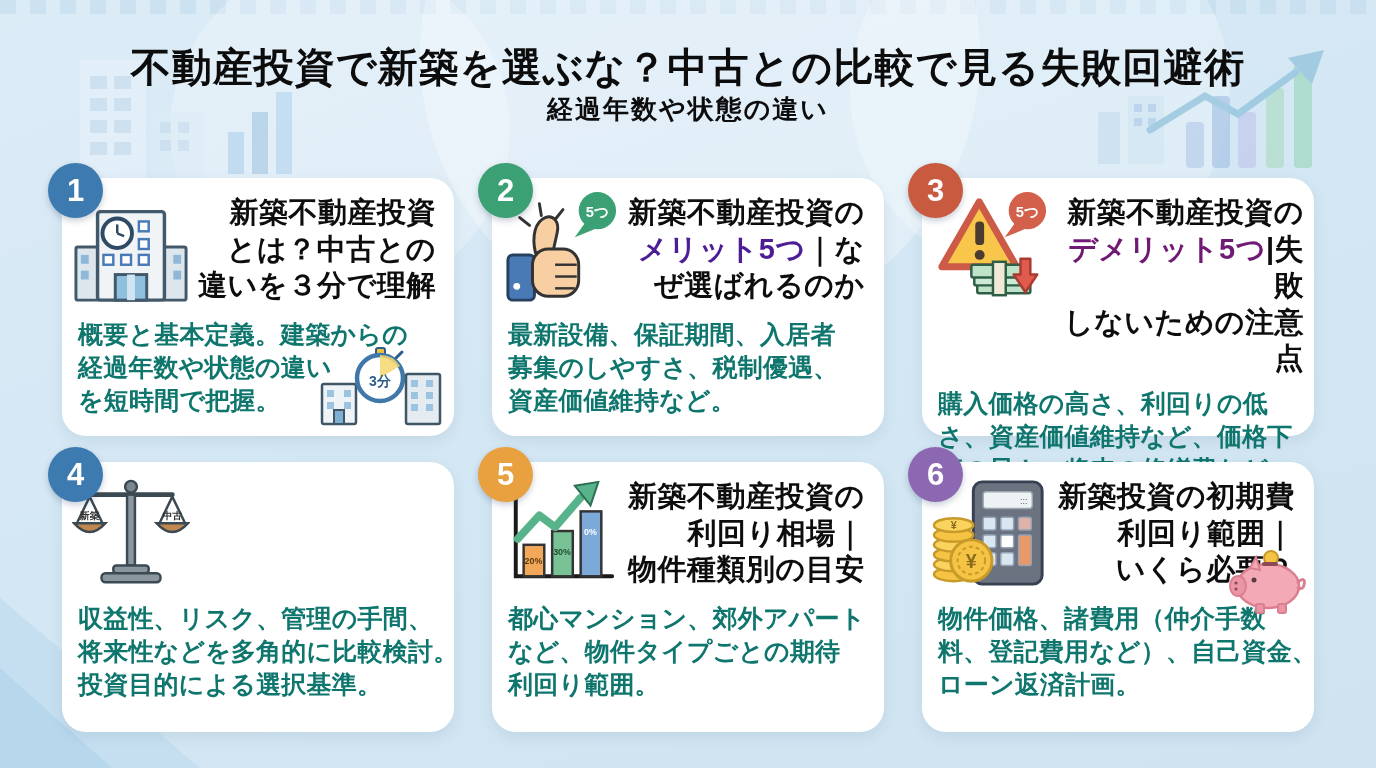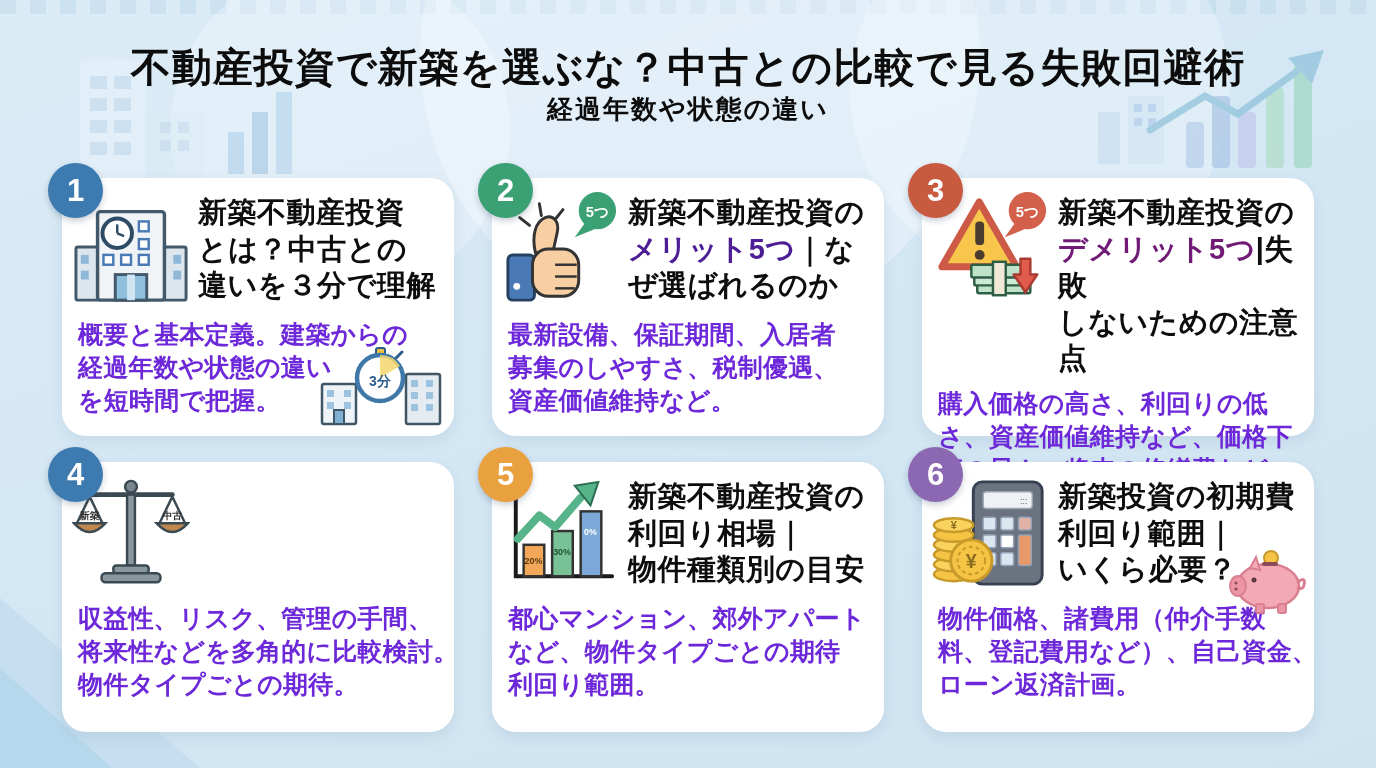--- a/index.html
+++ b/index.html
@@ -22,25 +22,25 @@
     color:#fff;font-size:31px;font-weight:800;text-align:center;line-height:55px;
     box-shadow:0 3px 6px rgba(40,60,90,.25);}
   .b-blue{background:#3d7ab0;}
   .b-green{background:#3ba175;}
   .b-red{background:#c85a40;}
   .b-orange{background:#e9a03f;}
   .b-purple{background:#8d68b2;}
   .row{display:flex;gap:8px;padding:12px 10px 0 10px;align-items:flex-start;}
   .icon{flex:none;}
   .card-title{margin:4px 0 0 0;font-size:29px;line-height:1.26;font-weight:800;color:#0d0d0d;
-    white-space:pre-line;letter-spacing:0.5px;}
+    white-space:pre-line;letter-spacing:0.5px;text-align:right;}
   .hl-green{color:#4c1d95;}
   .hl-red{color:#701a75;}
   .card-body{margin:10px 16px 0 0;padding:0 2px 12px 16px;font-size:25px;line-height:1.32;
-    font-weight:700;color:#6d28d9;white-space:pre;letter-spacing:0.2px;}
+    font-weight:700;color:#0f766e;white-space:pre;letter-spacing:0.2px;}
   .mini-icon{position:absolute;right:8px;bottom:8px;}
   .piggy{position:absolute;right:4px;top:88px;}
 </style>
 </head>
 <body>
 
 <div class="canvas">
 
   <svg class="bg" width="1376" height="768" viewBox="0 0 1376 768">
     <defs>
@@ -210,21 +210,21 @@
         <polygon points="18,23 5,50 31,50" fill="#ffffff" stroke="#3b4a52" stroke-width="2.5"></polygon>
         <path d="M2,50 Q18,68 34,50 Z" fill="#c0884e" stroke="#3b4a52" stroke-width="2.5"></path>
         <text x="18" y="46" font-size="10" font-weight="bold" fill="#333" text-anchor="middle">新築</text>
         <polygon points="102,23 89,50 115,50" fill="#ffffff" stroke="#3b4a52" stroke-width="2.5"></polygon>
         <path d="M86,50 Q102,68 118,50 Z" fill="#c0884e" stroke="#3b4a52" stroke-width="2.5"></path>
         <text x="102" y="46" font-size="10" font-weight="bold" fill="#333" text-anchor="middle">中古</text>
       </svg>
     </div>
     <p class="card-body">収益性、リスク、管理の手間、
 将来性などを多角的に比較検討。
-物件タイプごとの期待。</p>
+投資目的による選択基準。</p>
   </section>
 
   <section class="card r2 c5">
     <div class="badge b-orange">5</div>
     <div class="row">
       <svg class="icon" width="118" height="118" viewBox="0 0 120 120">
         <path d="M14,14 V104 H112" fill="none" stroke="#1a1a1a" stroke-width="4" stroke-linecap="round"></path>
         <rect x="22" y="72" width="21" height="32" fill="#f2a759" stroke="#333" stroke-width="2.5"></rect>
         <rect x="51" y="58" width="21" height="46" fill="#79c296" stroke="#333" stroke-width="2.5"></rect>
         <rect x="80" y="38" width="21" height="66" fill="#7da9d8" stroke="#333" stroke-width="2.5"></rect>

